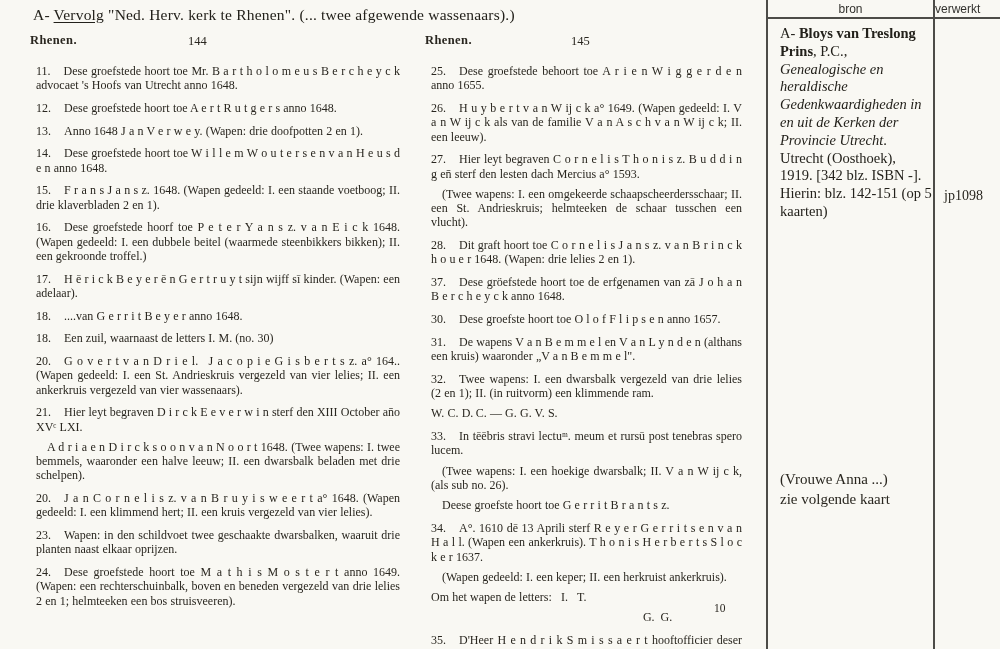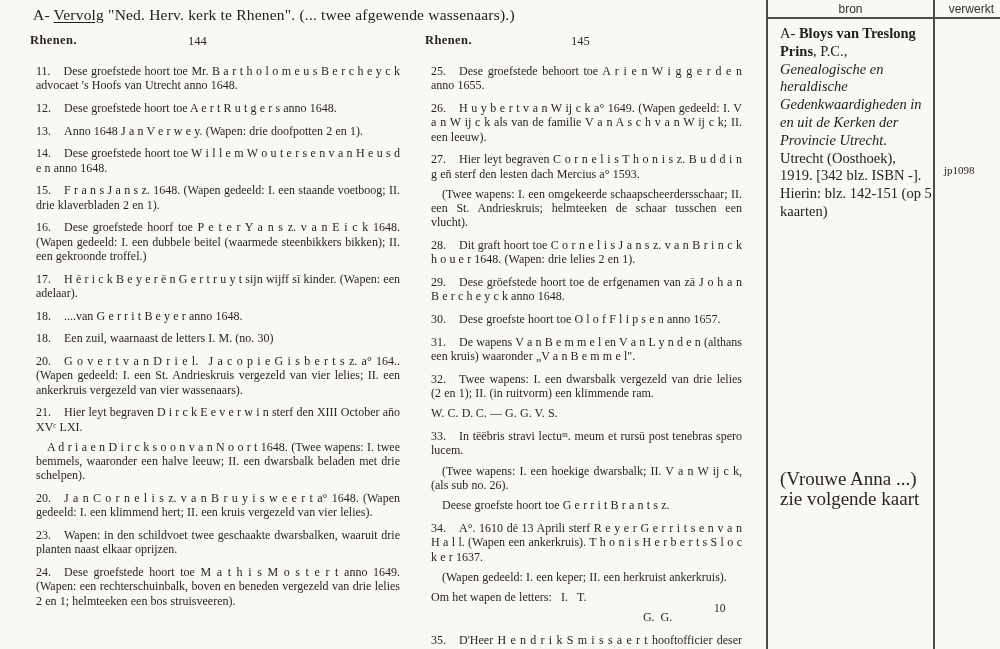--- a/index.html
+++ b/index.html
@@ -26,26 +26,26 @@
   p.center{text-indent:0}
   p.gg{text-align:center;padding-left:44%;text-indent:0}
 
   .page-footer{position:absolute;left:714px;top:602px;font-size:11.5px}
 
   .vline{position:absolute;top:0;width:2px;height:649px;background:#4d4c48}
   .vl1{left:766px}
   .vl2{left:933px}
   .hline{position:absolute;left:766px;top:17px;width:234px;height:2px;background:#4d4c48}
   .bron-label{position:absolute;left:768px;top:2px;width:165px;text-align:center;font-family:"Liberation Sans",sans-serif;font-size:12px;color:#33322e}
-  .verwerkt-label{position:absolute;left:935px;top:2px;width:59px;text-align:right;font-family:"Liberation Sans",sans-serif;font-size:12px;color:#33322e}
+  .verwerkt-label{position:absolute;left:935px;top:2px;width:59px;text-align:left;font-family:"Liberation Sans",sans-serif;font-size:12px;color:#33322e}
   .citation{position:absolute;left:780px;top:25px;width:152px;font-size:14.5px;line-height:17.8px;color:#23211b}
   .citation b{font-weight:bold}
   .citation i{font-style:italic}
-  .verwerkt-code{position:absolute;left:944px;top:164px;font-size:11px}
-  .side-note{position:absolute;left:780px;top:469px;font-size:19px;line-height:20px}
+  .verwerkt-code{position:absolute;left:944px;top:188px;font-size:14px}
+  .side-note{position:absolute;left:780px;top:469px;font-size:15px;line-height:20px}
 </style>
 </head>
 <body>
 
 <div class="page">
 
   <div class="doc-title"><span>A- </span><span class="u">Vervolg</span><span> "Ned. Herv. kerk te Rhenen". (... twee afgewende wassenaars).)</span></div>
 
   <section class="col col-left">
     <div class="col-head">
@@ -112,21 +112,21 @@
           <p><span class="num">26.</span>H u y b e r t v a n W ij c k a° 1649. (Wapen gedeeld: I. V a n W ij c k als van de familie V a n A s c h v a n W ij c k; II. een leeuw).</p>
         </div>
         <div class="entry">
           <p><span class="num">27.</span>Hier leyt begraven C o r n e l i s T h o n i s z. B u d d i n g en̄ sterf den lesten dach Mercius a° 1593.</p>
           <p class="cont">(Twee wapens: I. een omgekeerde schaapscheerdersschaar; II. een St. Andrieskruis; helmteeken de schaar tusschen een vlucht).</p>
         </div>
         <div class="entry">
           <p><span class="num">28.</span>Dit graft hoort toe C o r n e l i s J a n s z. v a n B r i n c k h o u e r 1648. (Wapen: drie lelies 2 en 1).</p>
         </div>
         <div class="entry">
-          <p><span class="num">29.</span>Dese gröefstede hoort toe de erfgenamen van zā J o h a n B e r c h e y c k anno 1648.</p>
+          <p><span class="num">37.</span>Dese gröefstede hoort toe de erfgenamen van zā J o h a n B e r c h e y c k anno 1648.</p>
         </div>
         <div class="entry">
           <p><span class="num">30.</span>Dese groefste hoort toe O l o f F l i p s e n anno 1657.</p>
         </div>
         <div class="entry">
           <p><span class="num">31.</span>De wapens V a n B e m m e l en V a n L y n d e n (althans een kruis) waaronder „V a n B e m m e l".</p>
         </div>
         <div class="entry">
           <p><span class="num">32.</span>Twee wapens: I. een dwarsbalk vergezeld van drie lelies (2 en 1); II. (in ruitvorm) een klimmende ram.</p>
           <p class="center">W. C. D. C. — G. G. V. S.</p>

